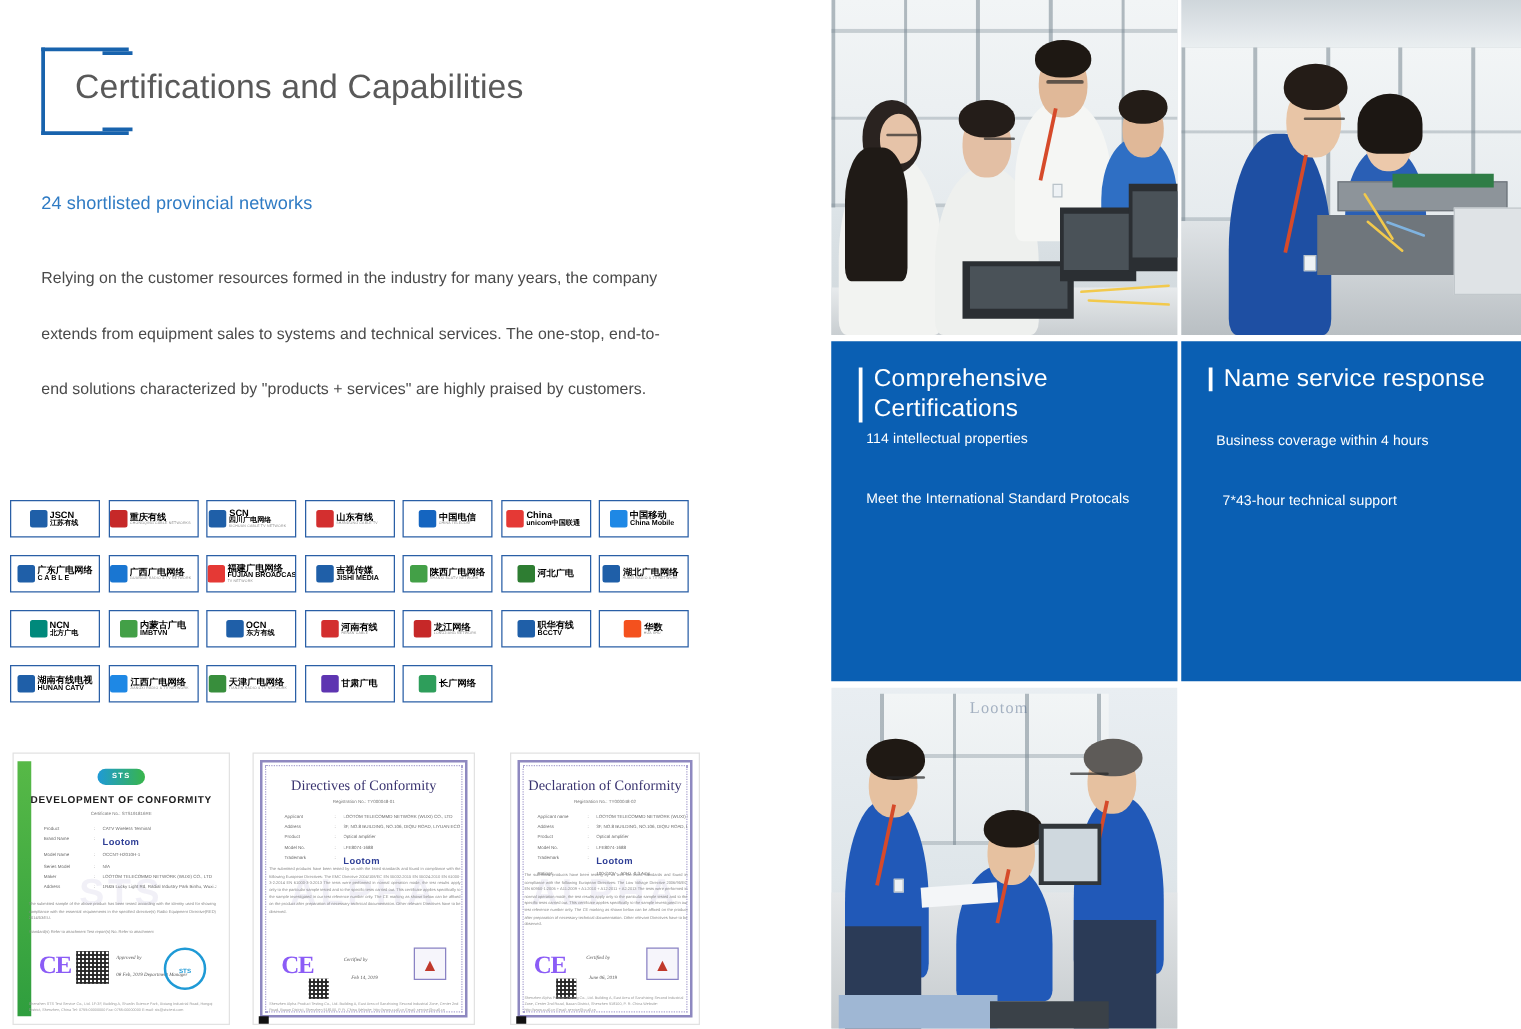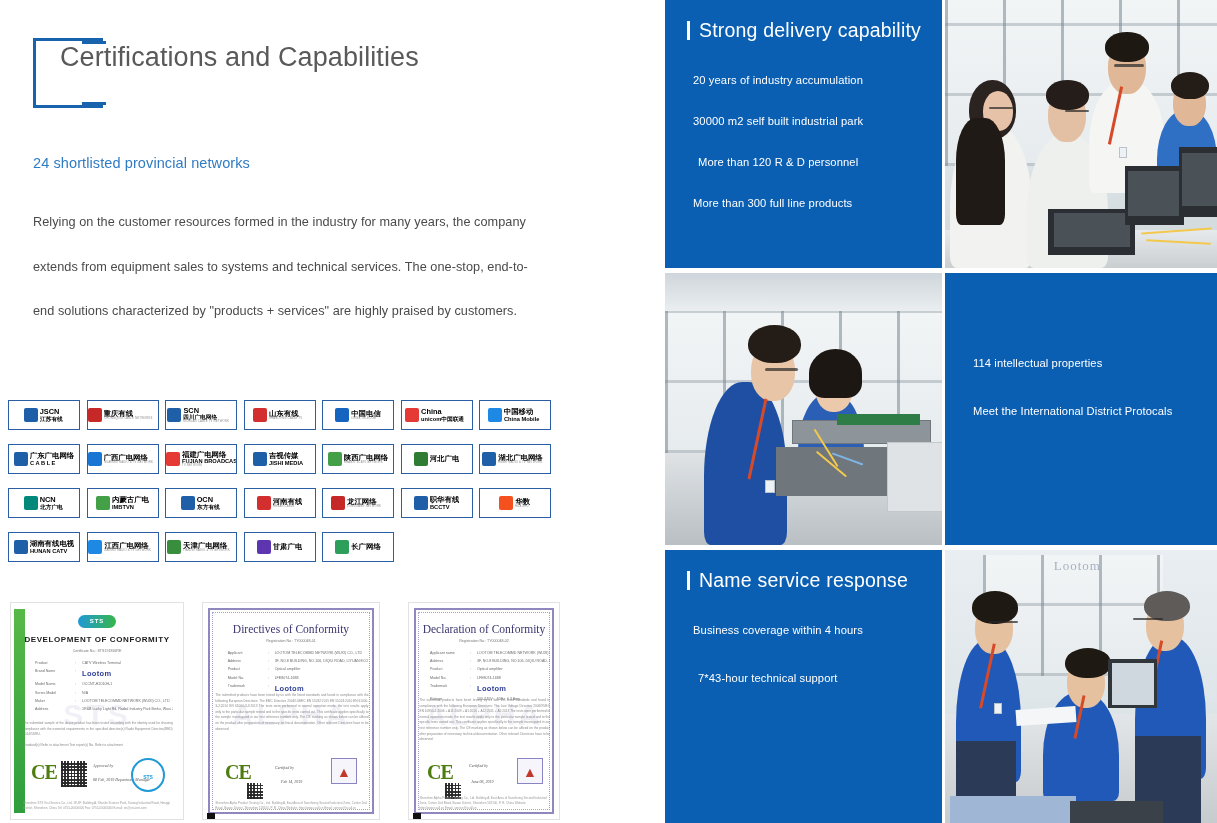--- a/index.html
+++ b/index.html
@@ -22,21 +22,21 @@
     position:absolute; left:0; top:0; width:70px; height:70px;
     border:3px solid #1863ad;
     border-right:none;
   }
   #title-bracket:before, #title-bracket:after{
     content:""; position:absolute; right:-3px; width:24px; height:3px; background:#1863ad;
   }
   #title-bracket:before{ top:0; }
   #title-bracket:after{ bottom:0; }
   #page-title{
-    position:absolute; left:27px; top:4px;
+    position:absolute; left:27px; top:16px;
     font-size:27px; font-weight:400; color:#595959;
     letter-spacing:0.1px; white-space:nowrap;
   }
 
   
   #subheading{
     position:absolute; left:33px; top:155px;
     font-size:14.5px; color:#2f7bc4; font-weight:400; letter-spacing:.1px;
   }
   #body-paragraph{
@@ -124,21 +124,21 @@
   .cert-field .k{ width:40px; flex:0 0 40px; }
   .cert-field .c{ width:7px; flex:0 0 7px; }
   .cert-field .v{ flex:1; overflow:hidden; white-space:nowrap; }
   .cert-brand{ color:#2f3f96; font-weight:bold; font-size:7.5px; letter-spacing:.3px; }
   .cert-para{
     position:absolute; left:7%; right:6%;
     font-size:3.2px; color:#8a8a8a; line-height:1.75; text-align:justify;
   }
   .cert-ce{
     position:absolute; font-family:"Liberation Serif", serif;
-    font-size:20px; color:#4d7c0f; letter-spacing:-1px; font-weight:bold;
+    font-size:20px; color:#8b5cf6; letter-spacing:-1px; font-weight:bold;
   }
   .cert-qr{
     position:absolute; width:26px; height:26px;
     background:
       repeating-linear-gradient(90deg,#111 0 1.6px,#fff 1.6px 3.2px),
       repeating-linear-gradient(0deg,#111 0 1.6px,#fff 1.6px 3.2px);
     background-blend-mode:multiply; opacity:.85;
   }
   .cert-seal{
     position:absolute; width:34px; height:34px; border-radius:50%;
@@ -583,29 +583,20 @@
 Building A, East Area of Sanzhixing Second Industrial Zone, Center 2nd Road, Baoan District, Shenzhen 518100, P. R. China
 Website: http://www.ccall.cn   Email: service@ccall.cn</div>
       <div class="cert-black-tab"></div>
     </div>
 
   </div>
 </div>
 
 <div id="right-grid">
 
-  <div class="panel blue-panel">
-    <div class="panel-heading">Strong delivery capability</div>
-    <div class="bullets" id="bullets-0" style="top:74px;">
-        <div class="bullet" style="margin-bottom: 29px; margin-left: 0px;">20 years of industry accumulation</div>
-        <div class="bullet" style="margin-bottom: 29px; margin-left: 0px;">30000 m2 self built industrial park</div>
-        <div class="bullet" style="margin-bottom: 29px; margin-left: 5px;">More than 120 R &amp; D personnel</div>
-        <div class="bullet" style="margin-bottom: 29px; margin-left: 0px;">More than 300 full line products</div>
-      </div>
-  </div>
 
   <div class="panel">
     <div class="photo ph-lab">
       <div class="ph-window"></div>
       <div class="ph-desk" style="height:14%;"></div>
 
       <div class="person blur" style="left:2%; top:46%; width:30%; height:54%; background:#f2f3f1;"></div>
       <div class="head blur" style="left:9%; top:30%; width:17%; height:22%; background:#2a2320;"></div>
       <div class="head" style="left:14%; top:34%; width:11%; height:15%; background:#e6c3a8;"></div>
       <div class="glasses" style="left:16%; top:40%; width:9%;"></div>
@@ -656,23 +647,24 @@
       <div class="pcb" style="left:62%; top:52%; width:30%; height:4%;"></div>
       <div class="rack" style="left:40%; top:64%; width:46%; height:18%; background:#6f767c;"></div>
       <div class="cable" style="left:50%; top:64%; width:16%; transform:rotate(58deg);"></div>
       <div class="cable" style="left:53%; top:70%; width:14%; transform:rotate(40deg);"></div>
       <div class="cable" style="left:60%; top:68%; width:12%; transform:rotate(20deg); background:#7fb3e0;"></div>
       <div class="rack" style="left:80%; top:62%; width:22%; height:26%; background:#dfe3e6; border-color:#c2c8cc;"></div>
     </div>
   </div>
 
   <div class="panel blue-panel">
-    <div class="bullets" id="bullets-1" style="top:84px;">
+    <div class="panel-heading">Comprehensive Certifications</div>
+    <div class="bullets" id="bullets-1" style="top:72px;">
         <div class="bullet" style="margin-bottom: 36px; margin-left: 0px;">114 intellectual properties</div>
-        <div class="bullet" style="margin-bottom: 36px; margin-left: 0px;">Meet the International District Protocals</div>
+        <div class="bullet" style="margin-bottom: 36px; margin-left: 0px;">Meet the International Standard Protocals</div>
       </div>
   </div>
 
   <div class="panel blue-panel">
     <div class="panel-heading">Name service response</div>
     <div class="bullets" id="bullets-2" style="top:74px;">
         <div class="bullet" style="margin-bottom: 36px; margin-left: 0px;">Business coverage within 4 hours</div>
         <div class="bullet" style="margin-bottom: 36px; margin-left: 5px;">7*43-hour technical support</div>
       </div>
   </div>

